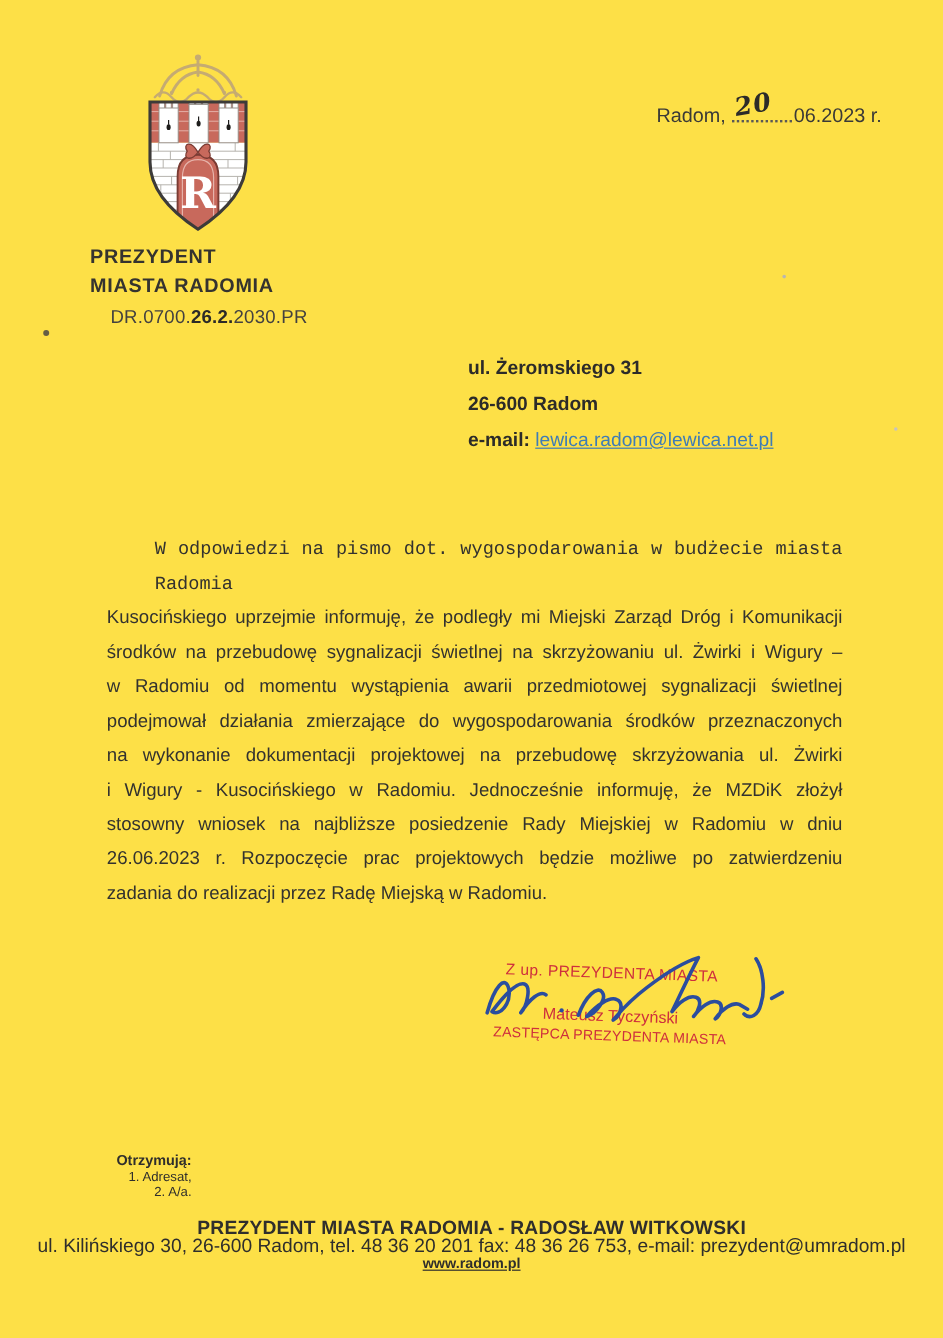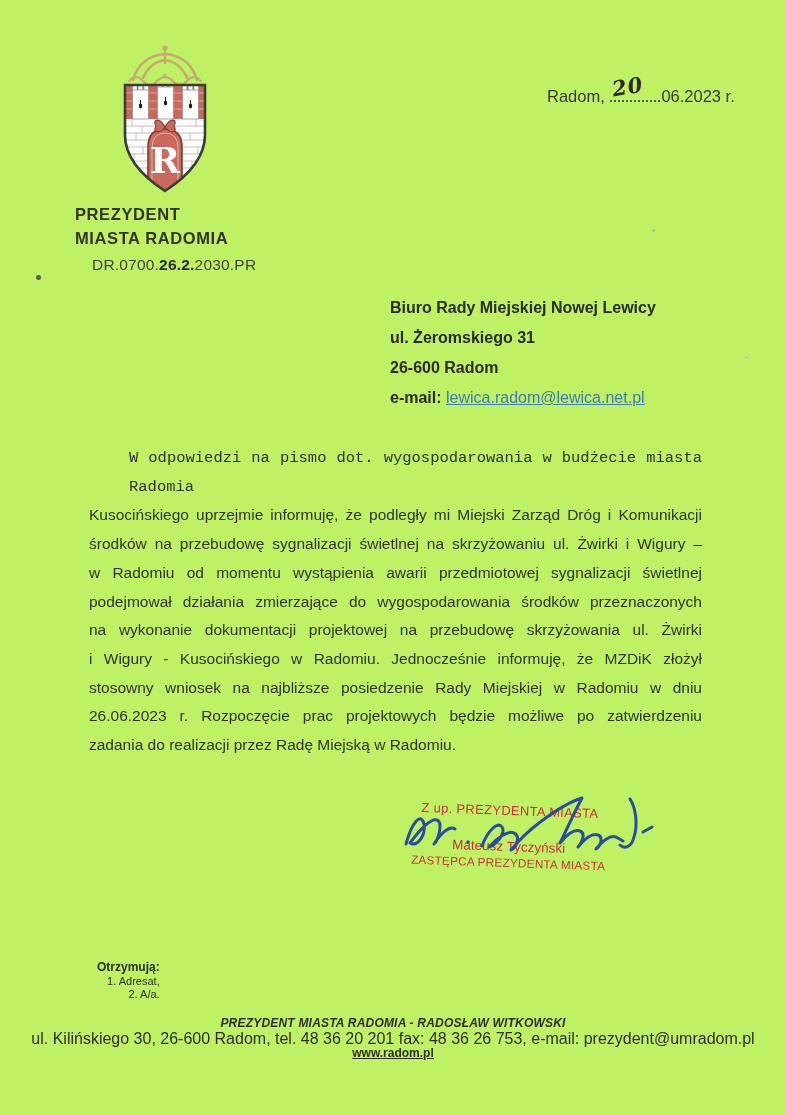--- a/index.html
+++ b/index.html
@@ -1,18 +1,18 @@
 <!DOCTYPE html>
 <html><head>
 <meta charset="utf-8">
 <style>
   html,body{margin:0;padding:0;background:#e8e8e8;}
   .page{
     position:relative;width:786px;height:1115px;margin:0 auto;
-    background:#bef264;overflow:hidden;
+    background:#fde047;overflow:hidden;
     font-family:"Liberation Sans",sans-serif;color:#2e2d2b;
   }
   
   .date-line{position:absolute;left:547px;top:82px;font-size:16.5px;color:#3a3937;white-space:nowrap;}
   .dot-blank{display:inline-block;position:relative;width:50px;height:18px;border-bottom:2px dotted #5a5856;vertical-align:baseline;margin:0 1px;}
   .hand-day{
     position:absolute;left:2px;top:-8px;
     font-family:"DejaVu Serif",serif;font-style:italic;font-weight:bold;
     font-size:21px;color:#2c2b29;transform:rotate(-10deg);letter-spacing:1px;
   }
@@ -36,21 +36,21 @@
   .stamp-l1{font-size:13px;letter-spacing:.3px;white-space:nowrap;}
   .stamp-name{font-size:13.5px;margin-top:21px;white-space:nowrap;}
   .stamp-title{font-size:11.8px;letter-spacing:.2px;margin-top:2px;white-space:nowrap;}
   .sig-svg{position:absolute;left:396px;top:790px;width:262px;height:72px;}
   
   .distribution{position:absolute;left:97px;top:960px;color:#2f2e2c;text-align:right;}
   .dist-head{font-weight:bold;font-size:12px;line-height:15px;}
   .dist-item{font-size:11px;line-height:13px;}
   
   .footer{position:absolute;left:0;top:1016px;width:786px;text-align:center;color:#2f2e2c;}
-  .f1{font-weight:bold;font-size:12px;line-height:15px;letter-spacing:.2px;font-style:italic;}
+  .f1{font-weight:bold;font-size:16px;line-height:15px;letter-spacing:.2px;}
   .f2{font-size:16px;line-height:15px;}
   .f3{font-weight:bold;font-size:12px;line-height:15px;text-decoration:underline;}
   
   .speck{position:absolute;border-radius:50%;}
   .speck-1{left:36px;top:275px;width:5px;height:5px;background:#4a4744;opacity:.85;}
   .speck-2{left:652px;top:229px;width:3px;height:3px;background:#b9b6b0;}
   .speck-3{left:745px;top:356px;width:3px;height:3px;background:#c7c4be;}
 </style>
 </head>
 <body>
@@ -158,21 +158,20 @@
 
   <div class="ref-line">
     <span>DR.0700.</span><b>26.2.</b><span>2030.PR</span>
   </div>
 
   <div class="speck speck-1"></div>
   <div class="speck speck-2"></div>
   <div class="speck speck-3"></div>
 
   <div class="recipient">
-    <div>Biuro Rady Miejskiej Nowej Lewicy</div>
     <div>ul. Żeromskiego 31</div>
     <div>26-600 Radom</div>
     <div>
       <span>e-mail:</span>
       <a href="#" class="email-link">lewica.radom@lewica.net.pl</a>
     </div>
   </div>
 
   <div class="body-text">
     <div class="bl bl-first">W odpowiedzi na pismo dot. wygospodarowania w budżecie miasta Radomia</div>

